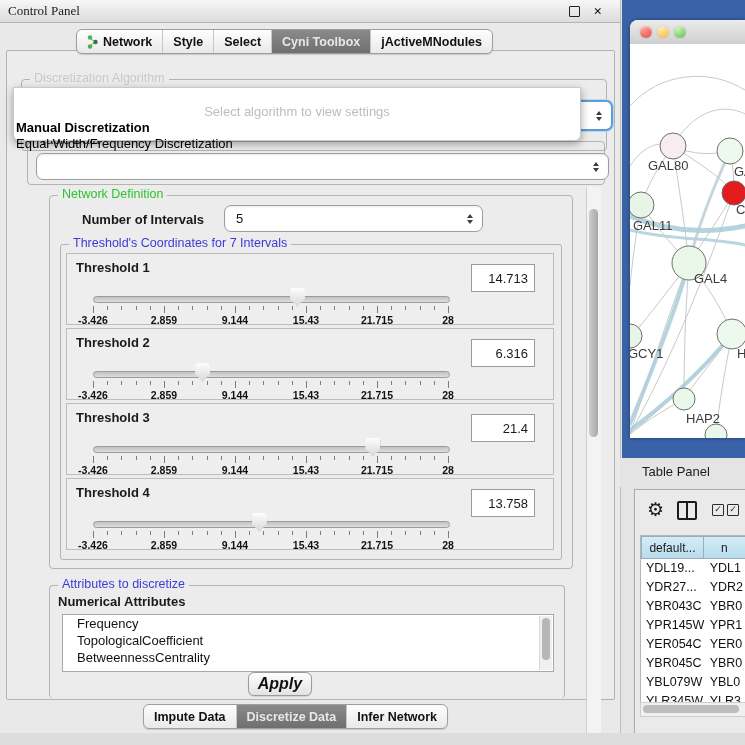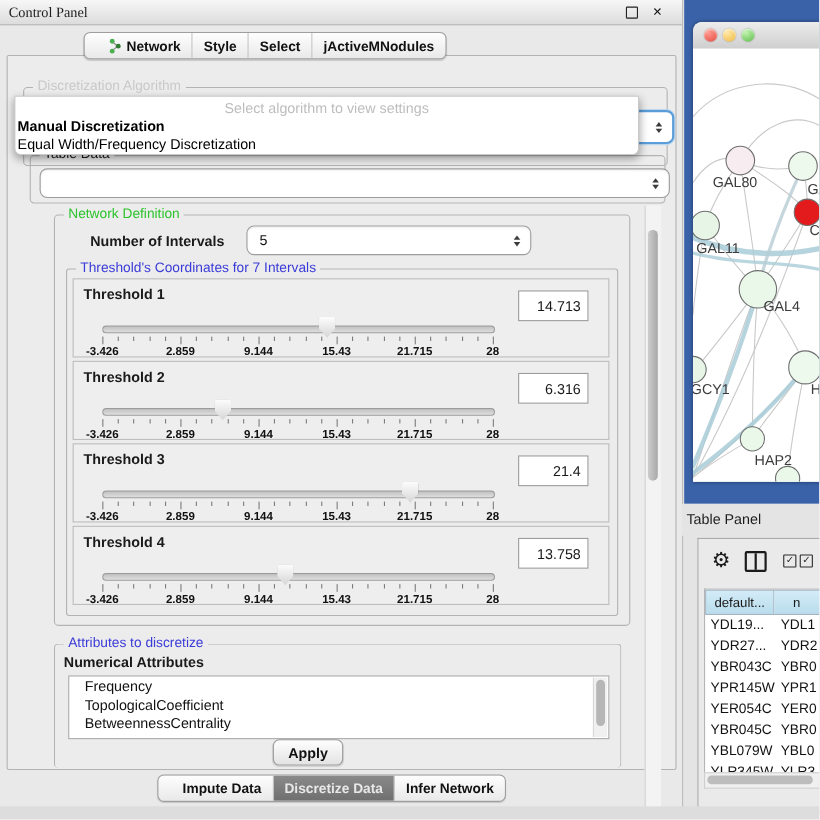--- a/index.html
+++ b/index.html
@@ -10,21 +10,21 @@
   
   #control-panel{position:absolute;left:0;top:0;width:620px;height:745px;background:#e9e9e9;border-right:1px solid #bdbdbd;}
   #cp-titlebar{position:absolute;left:0;top:0;width:620px;height:22px;
     background:linear-gradient(#f7f7f7,#dcdcdc);border-bottom:1px solid #b4b4b4;font-family:Liberation Serif, serif;}
   #cp-title{position:absolute;left:8px;top:3px;font-size:13px;color:#1c1c1c;}
   #float-btn{position:absolute;right:40px;top:6px;width:9px;height:9px;border:1.5px solid #222;border-radius:1px;}
   #close-btn{position:absolute;right:18px;top:1px;font-size:15px;font-weight:bold;color:#111;line-height:20px;}
 
   
   .tabstrip{position:absolute;display:flex;height:23px;border:1px solid #9e9e9e;border-radius:6px;
-    background:linear-gradient(#fefefe,#e9e9e9);overflow:hidden;box-shadow:0 1px 1px rgba(0,0,0,.15);padding-left:12px;}
+    background:linear-gradient(#fefefe,#e9e9e9);overflow:hidden;box-shadow:0 1px 1px rgba(0,0,0,.15);}
   .tabseg{display:flex;align-items:center;justify-content:center;gap:4px;padding:0 10px;
     font-size:12.5px;font-weight:bold;color:#111;border-right:1px solid #c6c6c6;white-space:nowrap;}
   .tabseg:last-child{border-right:none;}
   .tabseg.sel{background:linear-gradient(#8a8a8a,#6f6f6f);color:#e8e8e8;}
   #top-tabs{left:76px;top:29px;}
   #bottom-tabs{left:143px;top:704px;}
 
   
   #cp-content{position:absolute;left:6px;top:50px;width:607px;height:648px;background:#ececec;
     border:1px solid #b3b3b3;border-radius:2px;}
@@ -43,21 +43,21 @@
 
   
   #algo-group{left:14px;top:28px;width:584px;height:70px;}
   #algo-group .gtitle{color:#cscsc;}
   #algo-title{color:#c9c9c9;}
   #algo-combo{left:10px;top:20px;width:566px;height:27px;border:2px solid #5b9dd9;box-shadow:0 0 0 1px #bcd7ee;}
 
   
   #algo-popup{position:absolute;left:6px;top:36px;width:566px;height:52px;background:#fff;
     border:1px solid #c9c9c9;border-radius:0 0 6px 6px;box-shadow:0 3px 8px rgba(0,0,0,.35);z-index:30;}
-  #algo-popup .prompt{height:16px;line-height:16px;text-align:center;color:#bdbdbd;font-size:13px;margin-top:3px;}
+  #algo-popup .prompt{height:16px;line-height:16px;text-align:center;color:#bdbdbd;font-size:13px;margin-top:16px;}
   #algo-popup .opt{height:16px;line-height:16px;padding-left:2px;font-size:13px;color:#000;white-space:nowrap;overflow:hidden;}
   #algo-popup .opt.hl{font-weight:bold;}
 
   
   #tabledata-group{left:20px;top:90px;width:576px;height:42px;}
   #tabledata-combo{left:8px;top:11px;width:560px;height:25px;}
 
   
   #main-scroll-track{position:absolute;left:579px;top:136px;width:14px;height:558px;background:#f3f3f3;border-left:1px solid #cfcfcf;}
   #main-scroll-thumb{position:absolute;left:2px;top:22px;width:9px;height:228px;border-radius:5px;
@@ -93,42 +93,42 @@
   #attr-group .gtitle{color:#3b3bd8;}
   #attr-list-label{position:absolute;left:8px;top:8px;font-weight:bold;font-size:13px;}
   #attr-list{position:absolute;left:12px;top:28px;width:490px;height:56px;background:#fff;border:1px solid #a8a8a8;overflow:hidden;}
   .list-item{height:17px;line-height:17px;padding-left:14px;font-size:13px;color:#111;white-space:nowrap;}
   #attr-scroll{position:absolute;right:1px;top:1px;width:12px;height:54px;background:#f0f0f0;border-left:1px solid #d8d8d8;}
   #attr-thumb{position:absolute;left:1.5px;top:2px;width:8px;height:42px;border-radius:4px;background:#b6b6b6;}
 
   
   #apply-btn{position:absolute;left:241px;top:621px;width:62px;height:22px;border:1px solid #9b9b9b;border-radius:6px;
     background:linear-gradient(#fefefe,#e3e3e3);display:flex;align-items:center;justify-content:center;
-    font-size:13px;font-weight:bold;color:#111;box-shadow:0 1px 1px rgba(0,0,0,.12);}
+    font-size:16px;font-weight:bold;color:#111;box-shadow:0 1px 1px rgba(0,0,0,.12);font-style:italic;}
 
   
   #net-window{position:absolute;left:622px;top:0;width:123px;height:458px;background:#3a62a8;}
   #mac-frame{position:absolute;left:8px;top:20px;width:115px;height:418px;background:#fff;border-radius:8px 0 0 0;
     overflow:hidden;box-shadow:0 0 4px rgba(0,0,0,.4);}
   #mac-titlebar{position:absolute;left:0;top:0;width:100%;height:24px;background:linear-gradient(#ececec,#cfcfcf);
     border-bottom:1px solid #9d9d9d;}
   .tl{position:absolute;top:6px;width:12px;height:12px;border-radius:50%;box-shadow:inset 0 1px 2px rgba(255,255,255,.7),0 0 1px rgba(0,0,0,.5);}
   #tl-red{left:10px;background:radial-gradient(circle at 35% 30%,#ff9a90,#e2463c);}
   #tl-yellow{left:27px;background:radial-gradient(circle at 35% 30%,#ffe9a8,#efb63c);}
   #tl-green{left:44px;background:radial-gradient(circle at 35% 30%,#c2f3b0,#57b944);}
   #net-canvas{position:absolute;left:0;top:24px;width:115px;height:394px;background:#fff;}
   #net-canvas svg{display:block;}
   .edge{stroke:#c9c9c9;stroke-width:1;fill:none;}
   .edge-cyan{fill:none;stroke-linecap:round;}
   .node{stroke:#6f6f6f;stroke-width:1;}
   .nlabel{font-size:13px;fill:#3c3c3c;font-family:"Liberation Sans",sans-serif;}
 
   
   #tablepanel-header{position:absolute;left:620px;top:458px;width:125px;height:29px;background:#e4e4e4;}
-  #tablepanel-title{position:absolute;left:4px;top:6px;font-size:13px;color:#1c1c1c;}
+  #tablepanel-title{position:absolute;left:22px;top:6px;font-size:13px;color:#1c1c1c;}
   #tablepanel-body{position:absolute;left:634px;top:489px;width:111px;height:247px;background:#eaeaea;
     border:1px solid #ababab;border-right:none;}
   #tp-toolbar{position:absolute;left:0;top:0;width:100%;height:42px;}
   #gear-icon{position:absolute;left:12px;top:8px;font-size:19px;color:#1b1b1b;}
   #split-icon{position:absolute;left:42px;top:11px;width:16px;height:15px;border:2px solid #1b1b1b;border-radius:2px;}
   #split-icon::after{content:"";position:absolute;left:6.5px;top:0;width:2px;height:15px;background:#1b1b1b;}
   .cbx{position:absolute;top:14px;width:10px;height:10px;border:1.5px solid #2a2a2a;border-radius:1px;
     font-size:9px;line-height:9px;text-align:center;color:#2a2a2a;font-weight:bold;}
   #cbx1{left:77px;} #cbx2{left:92px;}
   #tp-table{position:absolute;left:5px;top:45px;width:106px;height:171px;background:#fff;border:1px solid #b5b5b5;border-right:none;overflow:hidden;}
@@ -417,20 +417,24 @@
     <span>Network</span>
   </div>
         <div class="tabseg">
 
     <span>Style</span>
   </div>
         <div class="tabseg">
 
     <span>Select</span>
   </div>
+        <div class="tabseg sel">
+
+    <span>Cyni Toolbox</span>
+  </div>
         <div class="tabseg">
 
     <span>jActiveMNodules</span>
   </div>
       </div>
     <div class="tabstrip" id="bottom-tabs">
         <div class="tabseg">
 
     <span>Impute Data</span>
   </div>

